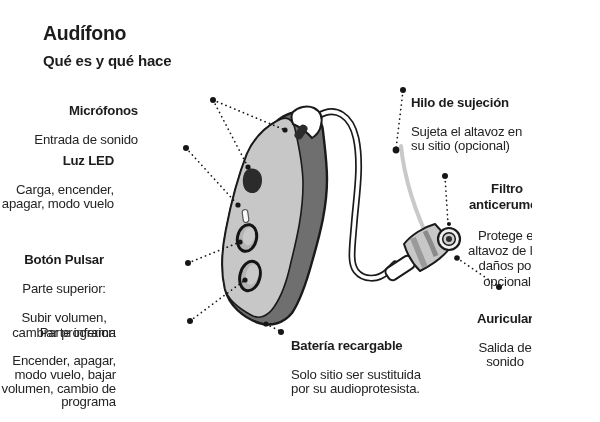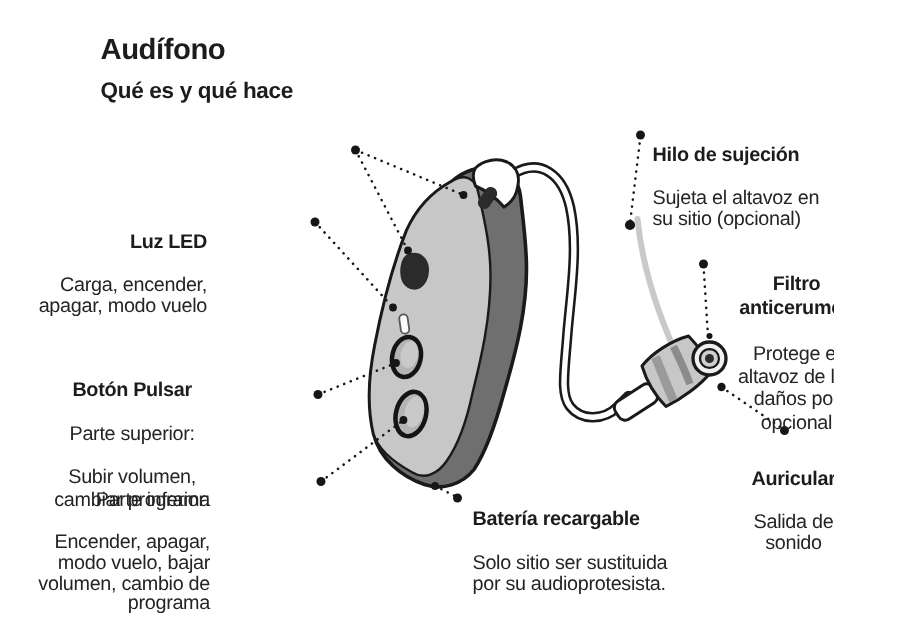--- a/index.html
+++ b/index.html
@@ -4,21 +4,20 @@
 <style>
   html, body { margin: 0; padding: 0; background: #ffffff; }
   .canvas {
     position: relative;
     width: 532px;
     height: 422px;
     background: #ffffff;
     font-family: "Liberation Sans", sans-serif;
     color: #222222;
     overflow: hidden;
-    margin-left: 24px;
   }
   .art { position: absolute; left: 0; top: 0; width: 600px; height: 422px; }
   .page-title {
     position: absolute; left: 43px; top: 22px;
     font-size: 19.5px; font-weight: 700; letter-spacing: -0.3px; color: #1c1c1c;
   }
   .page-subtitle {
     position: absolute; left: 43px; top: 52px;
     font-size: 15px; font-weight: 700; letter-spacing: -0.2px; color: #1c1c1c;
   }
@@ -108,20 +107,24 @@
       <circle cx="445" cy="176" r="3"></circle>
       <circle cx="449" cy="224" r="2"></circle>
       <circle cx="457" cy="258" r="2.8"></circle>
       <circle cx="499" cy="287" r="3"></circle>
     </g>
   </svg>
 
   <div class="page-title">Audífono</div>
   <div class="page-subtitle">Qué es y qué hace</div>
 
+  <div class="label align-right" style="right:394px; top:89px;">
+    <div class="t">Micrófonos</div>
+    <div>Entrada de sonido</div>
+  </div>
 
   <div class="label align-right" style="right:418px; top:139px;">
     <div class="t">Luz LED</div>
     <div>Carga, encender,
 apagar, modo vuelo</div>
   </div>
 
   <div class="label align-right" style="right:416px; top:238px;text-align:center;">
     <div class="t">Botón Pulsar</div>
     <div>Parte superior:</div>

